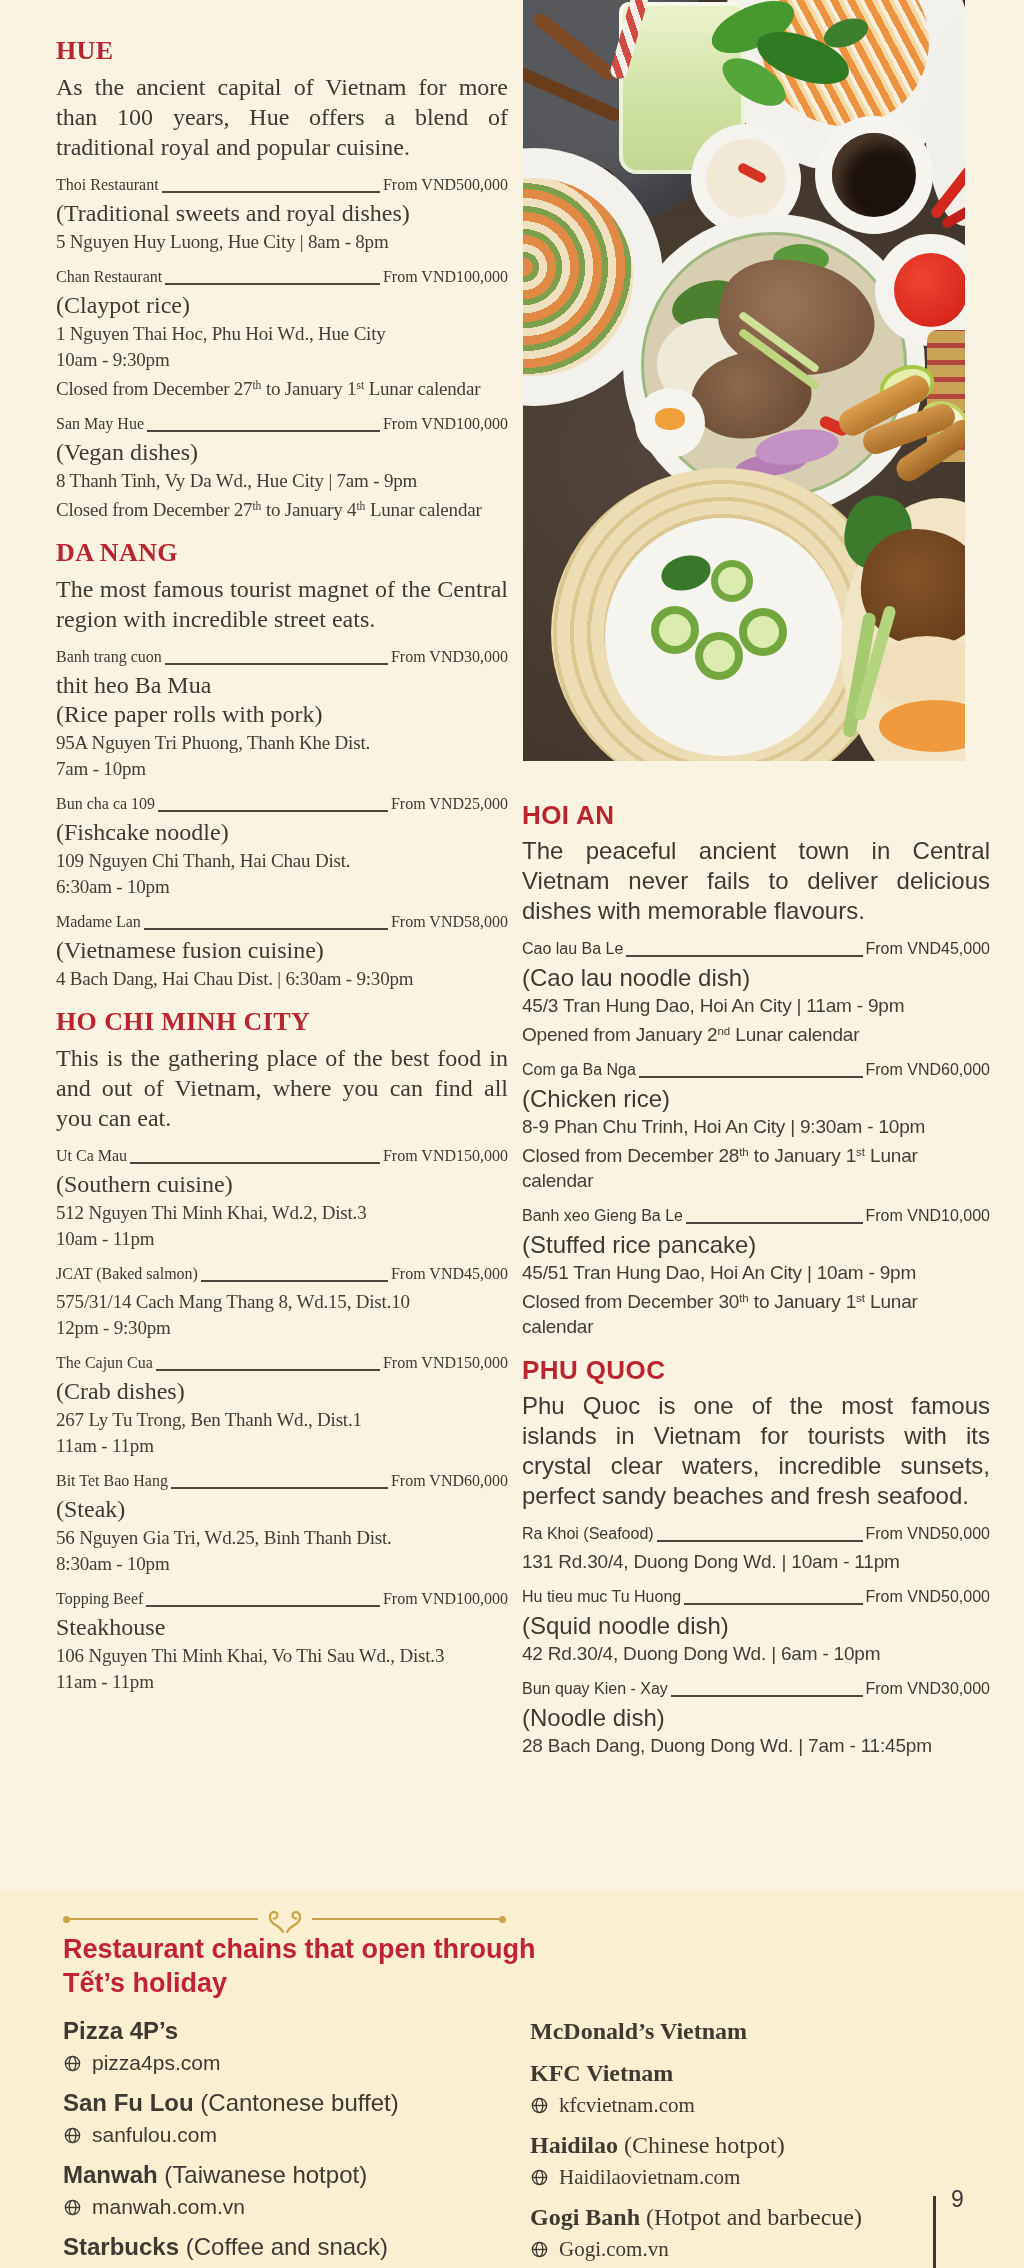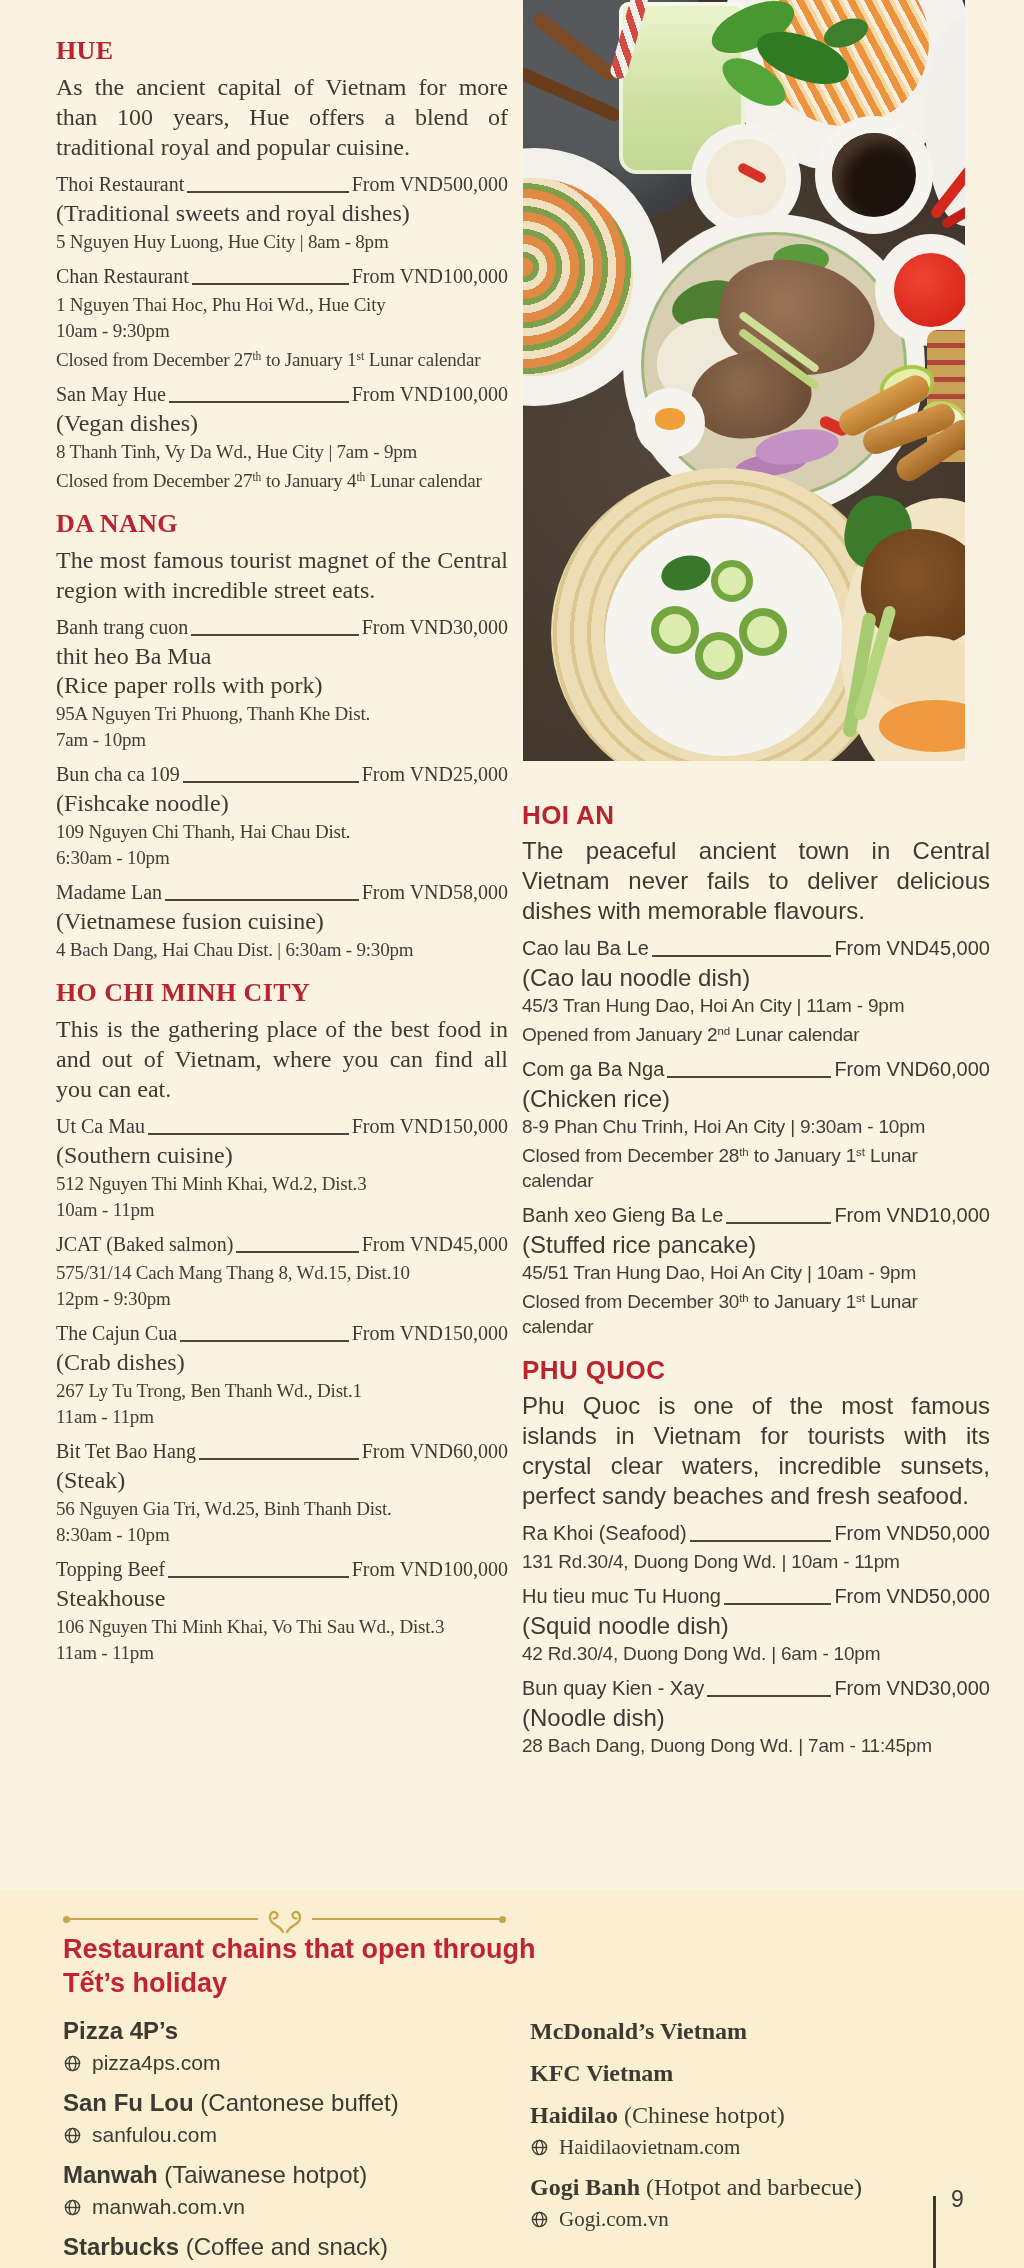--- a/index.html
+++ b/index.html
@@ -10,21 +10,21 @@
 
   
   .col{position:absolute;}
   .col-left{left:56px;top:36px;width:452px;font-family:Liberation Serif, serif;}
   .col-right{left:522px;top:800px;width:468px;}
   .section-title{font-size:26px;line-height:30px;font-weight:700;letter-spacing:.4px;
                  color:var(--accent_red,#b9242e);margin:16px 0 6px;}
   .col .section:first-child .section-title{margin-top:0;}
   .intro{font-size:24px;line-height:30px;text-align:justify;margin:0 0 8px;}
   .entry{margin-bottom:8px;}
-  .entry-line{display:flex;align-items:flex-end;font-size:20px;line-height:29px;}
+  .entry-line{display:flex;align-items:flex-end;font-size:16px;line-height:29px;}
   .entry-name,.price{white-space:nowrap;}
   .leader{flex:1 1 auto;min-width:14px;border-bottom:2px solid var(--leader,#4c463f);margin:0 3px 6px;}
   .name2,.desc{font-size:24px;line-height:29px;}
   .detail{font-size:19px;line-height:25px;letter-spacing:-.2px;margin:1px 0 0;color:var(--text_detail,#433d37);}
   .sup{font-size:11.5px;vertical-align:6px;letter-spacing:0;}
 
   
   .photo{position:absolute;left:523px;top:0;width:442px;height:761px;overflow:hidden;
          background:radial-gradient(circle at 30% 60%,#52443a 0%,#463a2f 45%,#3d322a 100%);}
   .ph{position:absolute;border-radius:50%;}
@@ -191,20 +191,21 @@
           </div>
           <div class="desc">(Traditional sweets and royal dishes)</div>
           <p class="detail">5 Nguyen Huy Luong, Hue City | 8am - 8pm</p>
         </div>
         <div class="entry">
           <div class="entry-line">
             <span class="entry-name">Chan Restaurant</span>
             <span class="leader"></span>
             <span class="price">From VND100,000</span>
           </div>
+          <div class="desc">(Claypot rice)</div>
           <p class="detail">1 Nguyen Thai Hoc, Phu Hoi Wd., Hue City</p>
           <p class="detail">10am - 9:30pm</p>
           <p class="detail"><span>Closed from December 27</span><span class="sup">th</span><span> to January 1</span><span class="sup">st</span><span> Lunar calendar</span></p>
         </div>
         <div class="entry">
           <div class="entry-line">
             <span class="entry-name">San May Hue</span>
             <span class="leader"></span>
             <span class="price">From VND100,000</span>
           </div>
@@ -425,20 +426,28 @@
 <span class="url-text">Starbucks.vn</span>
           </div>
         </div>
       </div>
     <div class="chain-col chain-col-1">
         <div class="chain">
           <div class="chain-name-line"><span class="chain-name">McDonald’s Vietnam</span></div>
         </div>
         <div class="chain">
           <div class="chain-name-line"><span class="chain-name">KFC Vietnam</span></div>
+          <div class="chain-url">
+  <svg width="19" height="19" viewBox="0 0 24 24" fill="none" style="stroke:#3e3933" stroke-width="1.7">
+    <circle cx="12" cy="12" r="9"></circle>
+    <ellipse cx="12" cy="12" rx="4.2" ry="9"></ellipse>
+    <path d="M3 12h18"></path>
+  </svg>
+<span class="url-text">kfcvietnam.com</span>
+          </div>
         </div>
         <div class="chain">
           <div class="chain-name-line"><span class="chain-name">Haidilao</span><span class="chain-desc"> (Chinese hotpot)</span></div>
           <div class="chain-url">
   <svg width="19" height="19" viewBox="0 0 24 24" fill="none" style="stroke:#3e3933" stroke-width="1.7">
     <circle cx="12" cy="12" r="9"></circle>
     <ellipse cx="12" cy="12" rx="4.2" ry="9"></ellipse>
     <path d="M3 12h18"></path>
   </svg>
 <span class="url-text">Haidilaovietnam.com</span>

